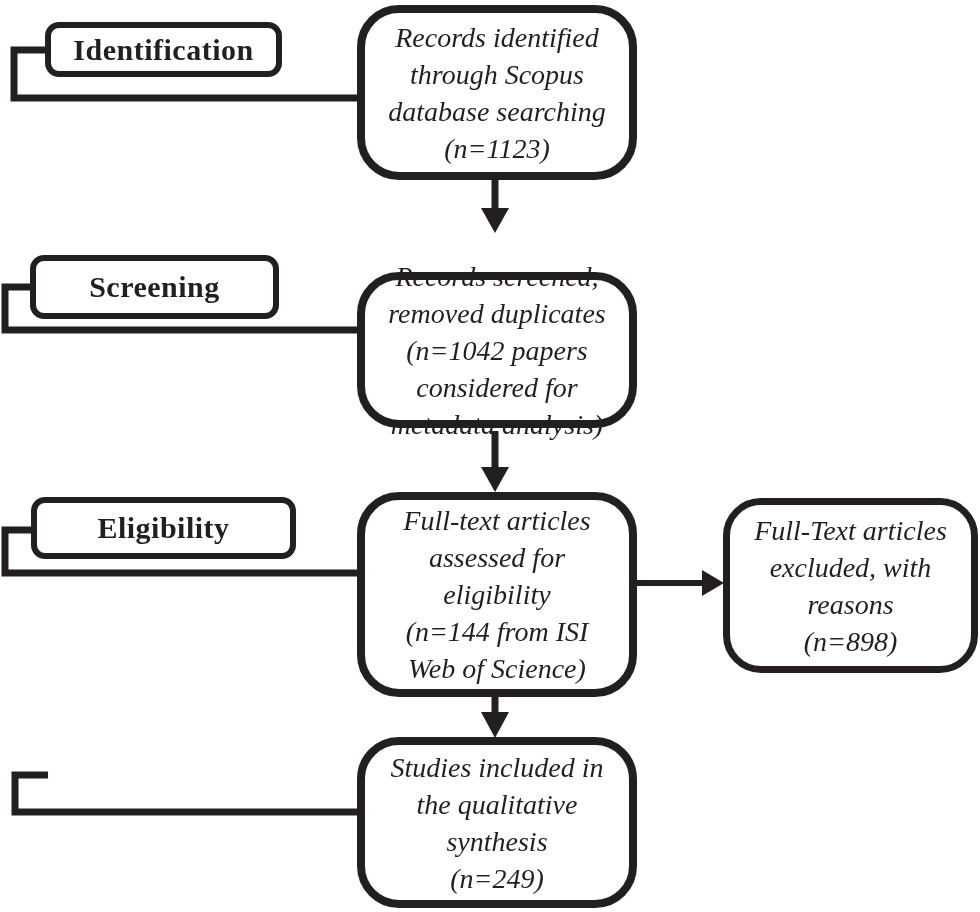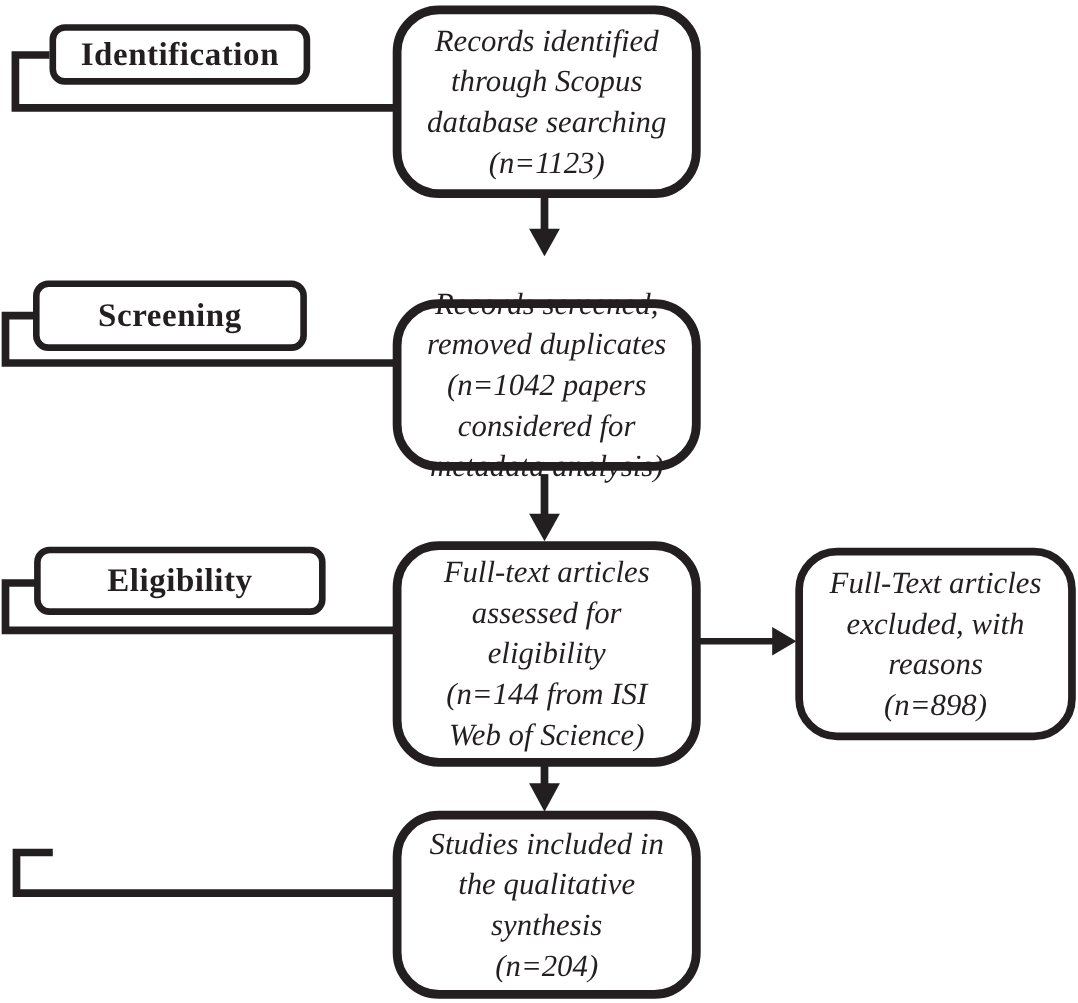--- a/index.html
+++ b/index.html
@@ -138,16 +138,16 @@
   <div class="flow-box" id="flow-excluded">
     <span class="flow-text">Full-Text articles
 excluded, with
 reasons
 (n=898)</span>
   </div>
   <div class="flow-box" id="flow-included">
     <span class="flow-text">Studies included in
 the qualitative
 synthesis
-(n=204)</span>
+(n=249)</span>
   </div>
 
 </div>
 
 </body></html>

